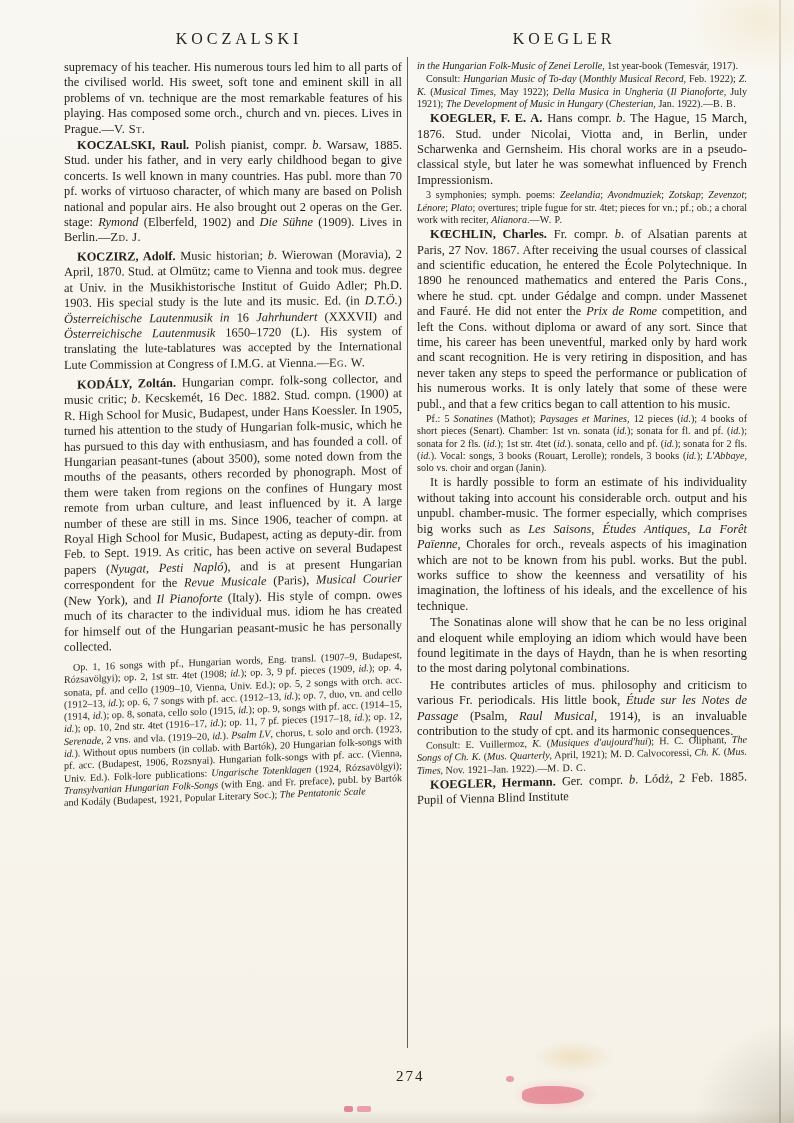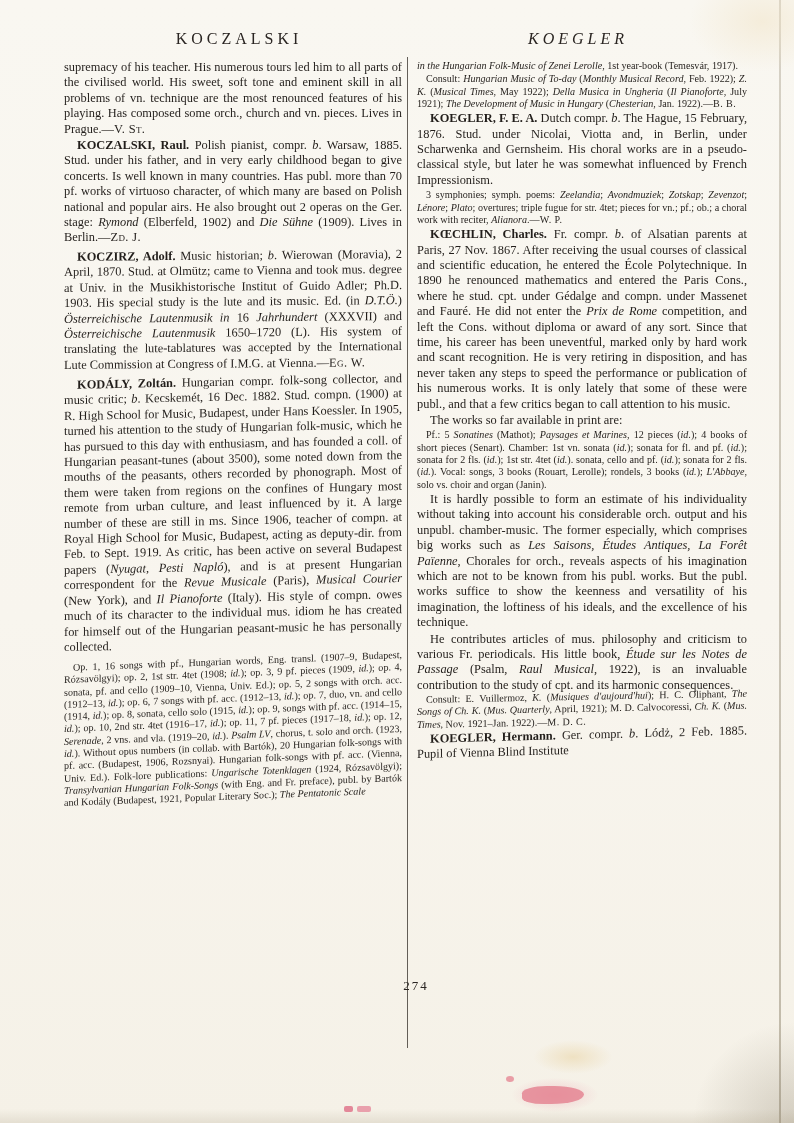--- a/index.html
+++ b/index.html
@@ -8,40 +8,40 @@
     position:relative;width:794px;height:1123px;margin:0 auto;overflow:hidden;
     background:linear-gradient(180deg,#f9f7f1 0%,#f8f5ee 55%,#f5f1e7 100%);
     color:#221e1b;
     font-family:"Liberation Serif","DejaVu Serif",serif;
   }
   .running-head{
     position:absolute;top:30px;font-size:16px;letter-spacing:4px;
     color:#2a2522;white-space:nowrap;
   }
   .running-head.left{left:239px;transform:translateX(-50%);}
-  .running-head.right{left:578px;transform:translateX(-50%);font-style:italic;}
+  .running-head.right{left:564px;transform:translateX(-50%);}
   .col-rule{
     position:absolute;left:407px;top:57px;width:1px;height:991px;
     background:rgba(50,44,38,.75);
   }
   .col{position:absolute;top:60px;text-align:justify;}
   .left-col{left:64px;width:338px;}
   .right-col{left:417px;width:330px;}
   .col p{margin:0 0 1px 0;}
   .left-col p{transform-origin:100% 0;}
   .right-col p{transform-origin:0 0;}
   .para{font-size:12.4px;line-height:15.4px;text-indent:13px;}
   .fine{font-size:10.1px;line-height:12.3px;text-indent:9px;}
   .noindent{text-indent:0;}
   .b{font-weight:700;}
   .i{font-style:italic;}
   .sc{font-variant:small-caps;letter-spacing:.4px;}
   .page-number{
-    position:absolute;left:396px;top:978px;width:40px;text-align:center;
-    font-size:13px;letter-spacing:2px;color:#2a2522;
+    position:absolute;left:396px;top:1068px;width:40px;text-align:left;
+    font-size:15px;letter-spacing:2px;color:#2a2522;
   }
   
   .edge-right{position:absolute;left:779px;top:0;width:2px;height:1123px;
     background:linear-gradient(180deg,rgba(150,140,118,.35),rgba(150,140,118,.55));}
   .corner-shadow{position:absolute;right:0;bottom:0;width:110px;height:110px;
     background:radial-gradient(circle at 100% 100%,rgba(120,108,86,.28),rgba(120,108,86,0) 65%);}
   .bottom-shade{position:absolute;left:0;bottom:0;width:794px;height:14px;
     background:linear-gradient(180deg,rgba(170,158,132,0),rgba(170,158,132,.22));}
   .stain-tan-top{position:absolute;left:688px;top:0;width:106px;height:72px;
     background:radial-gradient(ellipse at 70% 30%,rgba(240,226,196,.5),rgba(240,226,196,0) 70%);}
@@ -60,36 +60,36 @@
 </style>
 </head>
 <body>
 
 <div class="page">
   <div class="running-head left">KOCZALSKI</div>
   <div class="running-head right">KOEGLER</div>
   <div class="col-rule"></div>
 
   <div class="col left-col" id="left-col">
-      <p class="para noindent"><span>supremacy of his teacher.  His numerous tours led him to all parts of the civilised world. His sweet, soft tone and eminent skill in all problems of vn. technique are the most renounced features of his playing.  Has composed some orch., church and vn. pieces.  Lives in Prague.—</span><span class="sc">V. St.</span></p>
+      <p class="para noindent"><span>supremacy of his teacher.  His numerous tours led him to all parts of the civilised world. His sweet, soft tone and eminent skill in all problems of vn. technique are the most remarkable features of his playing.  Has composed some orch., church and vn. pieces.  Lives in Prague.—</span><span class="sc">V. St.</span></p>
       <p class="para"><span class="b">KOCZALSKI, Raul.</span><span>  Polish pianist, compr. </span><span class="i">b</span><span>. Warsaw, 1885.  Stud. under his father, and in very early childhood began to give concerts.  Is well known in many countries.  Has publ. more than 70 pf. works of virtuoso character, of which many are based on Polish national and popular airs.  He also brought out 2 operas on the Ger. stage: </span><span class="i">Rymond</span><span> (Elberfeld, 1902) and </span><span class="i">Die Sühne</span><span> (1909).  Lives in Berlin.—</span><span class="sc">Zd. J.</span></p>
       <p class="para" style="transform: skewY(-0.5deg);"><span class="b">KOCZIRZ, Adolf.</span><span>  Music historian; </span><span class="i">b</span><span>. Wierowan (Moravia), 2 April, 1870.  Stud. at Olmütz; came to Vienna and took mus. degree at Univ. in the Musikhistorische Institut of Guido Adler; Ph.D. 1903.  His special study is the lute and its music.  Ed. (in </span><span class="i">D.T.Ö.</span><span>) </span><span class="i">Österreichische Lautenmusik in</span><span> 16 </span><span class="i">Jahrhundert</span><span> (XXXVII) and </span><span class="i">Österreichische Lautenmusik</span><span> 1650–1720 (L).  His system of translating the lute-tablatures was accepted by the International Lute Commission at Congress of I.M.G. at Vienna.—</span><span class="sc">Eg. W.</span></p>
       <p class="para" style="transform: skewY(-1.2deg);"><span class="b">KODÁLY, Zoltán.</span><span>  Hungarian compr. folk-song collector, and music critic; </span><span class="i">b</span><span>. Kecskemét, 16 Dec. 1882.  Stud. compn. (1900) at R. High School for Music, Budapest, under Hans Koessler.  In 1905, turned his attention to the study of Hungarian folk-music, which he has pursued to this day with enthusiasm, and has founded a coll. of Hungarian peasant-tunes (about 3500), some noted down from the mouths of the peasants, others recorded by phonograph.  Most of them were taken from regions on the confines of Hungary most remote from urban culture, and least influenced by it.  A large number of these are still in ms.  Since 1906, teacher of compn. at Royal High School for Music, Budapest, acting as deputy-dir. from Feb. to Sept. 1919. As critic, has been active on several Budapest papers (</span><span class="i">Nyugat, Pesti Napló</span><span>), and is at present Hungarian correspondent for the </span><span class="i">Revue Musicale</span><span> (Paris), </span><span class="i">Musical Courier</span><span> (New York), and </span><span class="i">Il Pianoforte</span><span> (Italy).  His style of compn. owes much of its character to the individual mus. idiom he has created for himself out of the Hungarian peasant-music he has personally collected.</span></p>
       <p class="fine" style="transform: skewY(-2.2deg);"><span>Op. 1, 16 songs with pf., Hungarian words, Eng. transl. (1907–9, Budapest, Rózsavölgyi); op. 2, 1st str. 4tet (1908; </span><span class="i">id.</span><span>); op. 3, 9 pf. pieces (1909, </span><span class="i">id.</span><span>); op. 4, sonata, pf. and cello (1909–10, Vienna, Univ. Ed.); op. 5, 2 songs with orch. acc. (1912–13, </span><span class="i">id.</span><span>); op. 6, 7 songs with pf. acc. (1912–13, </span><span class="i">id.</span><span>); op. 7, duo, vn. and cello (1914, </span><span class="i">id.</span><span>); op. 8, sonata, cello solo (1915, </span><span class="i">id.</span><span>); op. 9, songs with pf. acc. (1914–15, </span><span class="i">id.</span><span>); op. 10, 2nd str. 4tet (1916–17, </span><span class="i">id.</span><span>); op. 11, 7 pf. pieces (1917–18, </span><span class="i">id.</span><span>); op. 12, </span><span class="i">Serenade</span><span>, 2 vns. and vla. (1919–20, </span><span class="i">id.</span><span>).  </span><span class="i">Psalm LV</span><span>, chorus, t. solo and orch. (1923, </span><span class="i">id.</span><span>).  Without opus numbers (in collab. with Bartók), 20 Hungarian folk-songs with pf. acc. (Budapest, 1906, Rozsnyai).  Hungarian folk-songs with pf. acc. (Vienna, Univ. Ed.).  Folk-lore publications: </span><span class="i">Ungarische Totenklagen</span><span> (1924, Rózsavölgyi); </span><span class="i">Transylvanian Hungarian Folk-Songs</span><span> (with Eng. and Fr. preface), publ. by Bartók and Kodály (Budapest, 1921, Popular Literary Soc.); </span><span class="i">The Pentatonic Scale</span></p>
     </div>
   <div class="col right-col" id="right-col">
       <p class="fine noindent"><span class="i">in the Hungarian Folk-Music of Zenei Lerolle</span><span>, 1st year-book (Temesvár, 1917).</span></p>
       <p class="fine"><span>Consult: </span><span class="i">Hungarian Music of To-day</span><span> (</span><span class="i">Monthly Musical Record</span><span>, Feb. 1922); </span><span class="i">Z. K.</span><span> (</span><span class="i">Musical Times</span><span>, May 1922); </span><span class="i">Della Musica in Ungheria</span><span> (</span><span class="i">Il Pianoforte</span><span>, July 1921); </span><span class="i">The Development of Music in Hungary</span><span> (</span><span class="i">Chesterian</span><span>, Jan. 1922).—</span><span class="sc">B. B.</span></p>
-      <p class="para"><span class="b">KOEGLER, F. E. A.</span><span>  Dutch compr. </span><span class="i">b</span><span>. The Hague, 15 February, 1876.  Stud. under Nicolai, Viotta and, in Berlin, under Scharwenka and Gernsheim.  His choral works are in a pseudo-classical style, but later he was somewhat influenced by French Impressionism.</span></p>
+      <p class="para"><span class="b">KOEGLER, F. E. A.</span><span>  Hans compr. </span><span class="i">b</span><span>. The Hague, 15 March, 1876.  Stud. under Nicolai, Viotta and, in Berlin, under Scharwenka and Gernsheim.  His choral works are in a pseudo-classical style, but later he was somewhat influenced by French Impressionism.</span></p>
       <p class="fine"><span>3 symphonies; symph. poems: </span><span class="i">Zeelandia</span><span>; </span><span class="i">Avondmuziek</span><span>; </span><span class="i">Zotskap</span><span>; </span><span class="i">Zevenzot</span><span>; </span><span class="i">Lénore</span><span>; </span><span class="i">Plato</span><span>; overtures; triple fugue for str. 4tet; pieces for vn.; pf.; ob.; a choral work with reciter, </span><span class="i">Alianora</span><span>.—</span><span class="sc">W. P.</span></p>
       <p class="para"><span class="b">KŒCHLIN, Charles.</span><span>  Fr. compr. </span><span class="i">b</span><span>. of Alsatian parents at Paris, 27 Nov. 1867.  After receiving the usual courses of classical and scientific education, he entered the École Polytechnique. In 1890 he renounced mathematics and entered the Paris Cons., where he stud. cpt. under Gédalge and compn. under Massenet and Fauré. He did not enter the </span><span class="i">Prix de Rome</span><span> competition, and left the Cons. without diploma or award of any sort.  Since that time, his career has been uneventful, marked only by hard work and scant recognition.  He is very retiring in disposition, and has never taken any steps to speed the performance or publication of his numerous works.  It is only lately that some of these were publ., and that a few critics began to call attention to his music.</span></p>
-      <p class="para"><span>The works so far available in print are:</span></p>
       <p class="fine"><span>Pf.: 5 </span><span class="i">Sonatines</span><span> (Mathot); </span><span class="i">Paysages et Marines</span><span>, 12 pieces (</span><span class="i">id.</span><span>);  4 books of short pieces (Senart). Chamber: 1st vn. sonata (</span><span class="i">id.</span><span>); sonata for fl. and pf. (</span><span class="i">id.</span><span>);  sonata for 2 fls. (</span><span class="i">id.</span><span>);  1st str. 4tet (</span><span class="i">id.</span><span>). sonata, cello and pf. (</span><span class="i">id.</span><span>);  sonata for 2 fls. (</span><span class="i">id.</span><span>). Vocal: songs, 3 books (Rouart, Lerolle); rondels, 3 books (</span><span class="i">id.</span><span>); </span><span class="i">L'Abbaye</span><span>, solo vs. choir and organ (Janin).</span></p>
       <p class="para"><span>It is hardly possible to form an estimate of his individuality without taking into account his considerable orch. output and his unpubl. chamber-music.  The former especially, which comprises big works such as </span><span class="i">Les Saisons, Études Antiques, La Forêt Païenne</span><span>, Chorales for orch., reveals aspects of his imagination which are not to be known from his publ. works.  But the publ. works suffice to show the keenness and versatility of his imagination, the loftiness of his ideals, and the excellence of his technique.</span></p>
-      <p class="para"><span>He contributes articles of mus. philosophy and criticism to various Fr. periodicals.  His little book, </span><span class="i">Étude sur les Notes de Passage</span><span> (Psalm, </span><span class="i">Raul Musical</span><span>, 1922), is an invaluable contribution to the study of cpt. and its harmonic consequences.</span></p>
+      <p class="para"><span>The Sonatinas alone will show that he can be no less original and eloquent while employing an idiom which would have been found legitimate in the days of Haydn, than he is when resorting to the most daring polytonal combinations.</span></p>
+      <p class="para"><span>He contributes articles of mus. philosophy and criticism to various Fr. periodicals.  His little book, </span><span class="i">Étude sur les Notes de Passage</span><span> (Psalm, </span><span class="i">Raul Musical</span><span>, 1914), is an invaluable contribution to the study of cpt. and its harmonic consequences.</span></p>
       <p class="fine" style="transform: skewY(-1.1deg);"><span>Consult: E. Vuillermoz, </span><span class="i">K.</span><span> (</span><span class="i">Musiques d'aujourd'hui</span><span>); H. C. Oliphant, </span><span class="i">The Songs of Ch. K.</span><span> (</span><span class="i">Mus. Quarterly</span><span>, April, 1921); M. D. Calvocoressi, </span><span class="i">Ch. K.</span><span> (</span><span class="i">Mus. Times</span><span>, Nov. 1921–Jan. 1922).—</span><span class="sc">M. D. C.</span></p>
       <p class="para" style="transform: skewY(-1.5deg);"><span class="b">KOEGLER, Hermann.</span><span>  Ger. compr. </span><span class="i">b</span><span>. Lódż, 2 Feb. 1885.  Pupil of Vienna Blind Institute</span></p>
     </div>
 
   <div class="page-number">274</div>
 
   <div class="edge-right"></div>
   <div class="corner-shadow"></div>
   <div class="bottom-shade"></div>
   <div class="stain-tan-top"></div>

